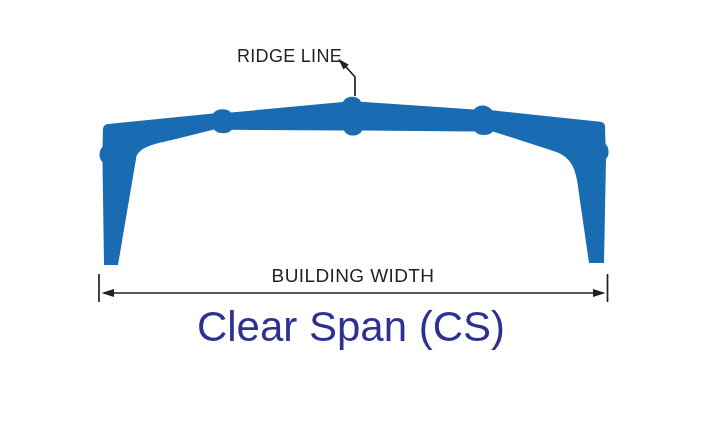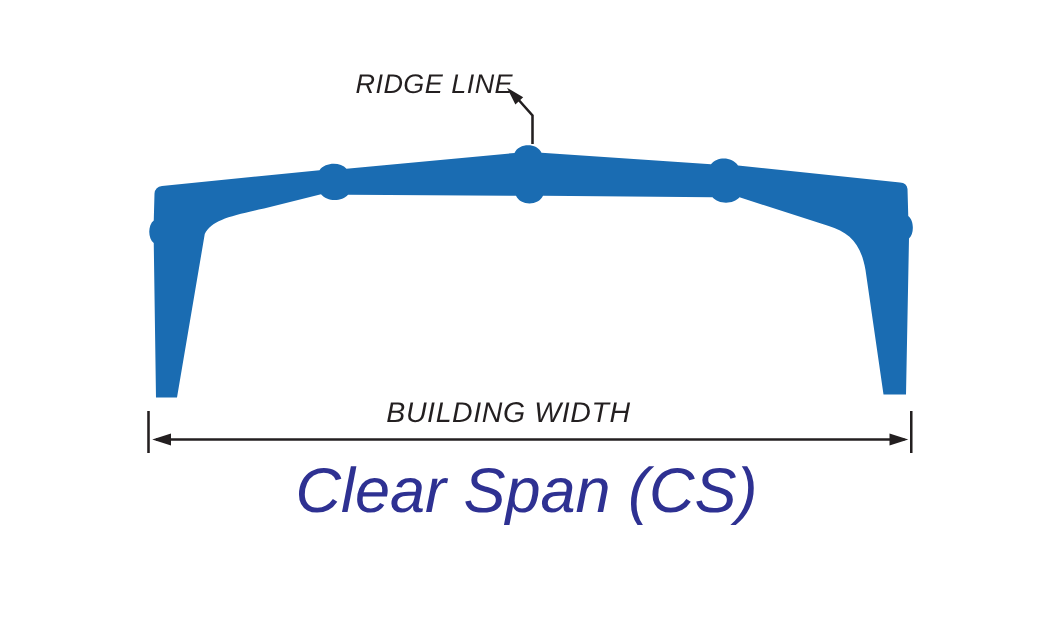--- a/index.html
+++ b/index.html
@@ -7,21 +7,20 @@
     padding: 0;
     background: #ffffff;
   }
   .canvas {
     position: relative;
     width: 701px;
     height: 428px;
     background: var(--color-background, #ffffff);
     font-family: "Liberation Sans", sans-serif;
     overflow: hidden;
-    font-style: italic;
   }
   .drawing {
     position: absolute;
     left: 0;
     top: 0;
     width: 701px;
     height: 428px;
   }
   .frame-shape {
     fill: var(--color-frame, #1a6cb2);
@@ -42,21 +41,21 @@
     line-height: 1;
     white-space: nowrap;
   }
   .ridge-label {
     left: 237px;
     top: 47px;
     font-size: 18px;
     letter-spacing: 0.3px;
   }
   .bw-label {
-    left: 339px;
+    left: 353px;
     top: 266px;
     transform: translateX(-50%);
     font-size: 19px;
     letter-spacing: 0.4px;
     text-align: right;
   }
   .title-label {
     left: 351px;
     top: 306px;
     transform: translateX(-50%);

